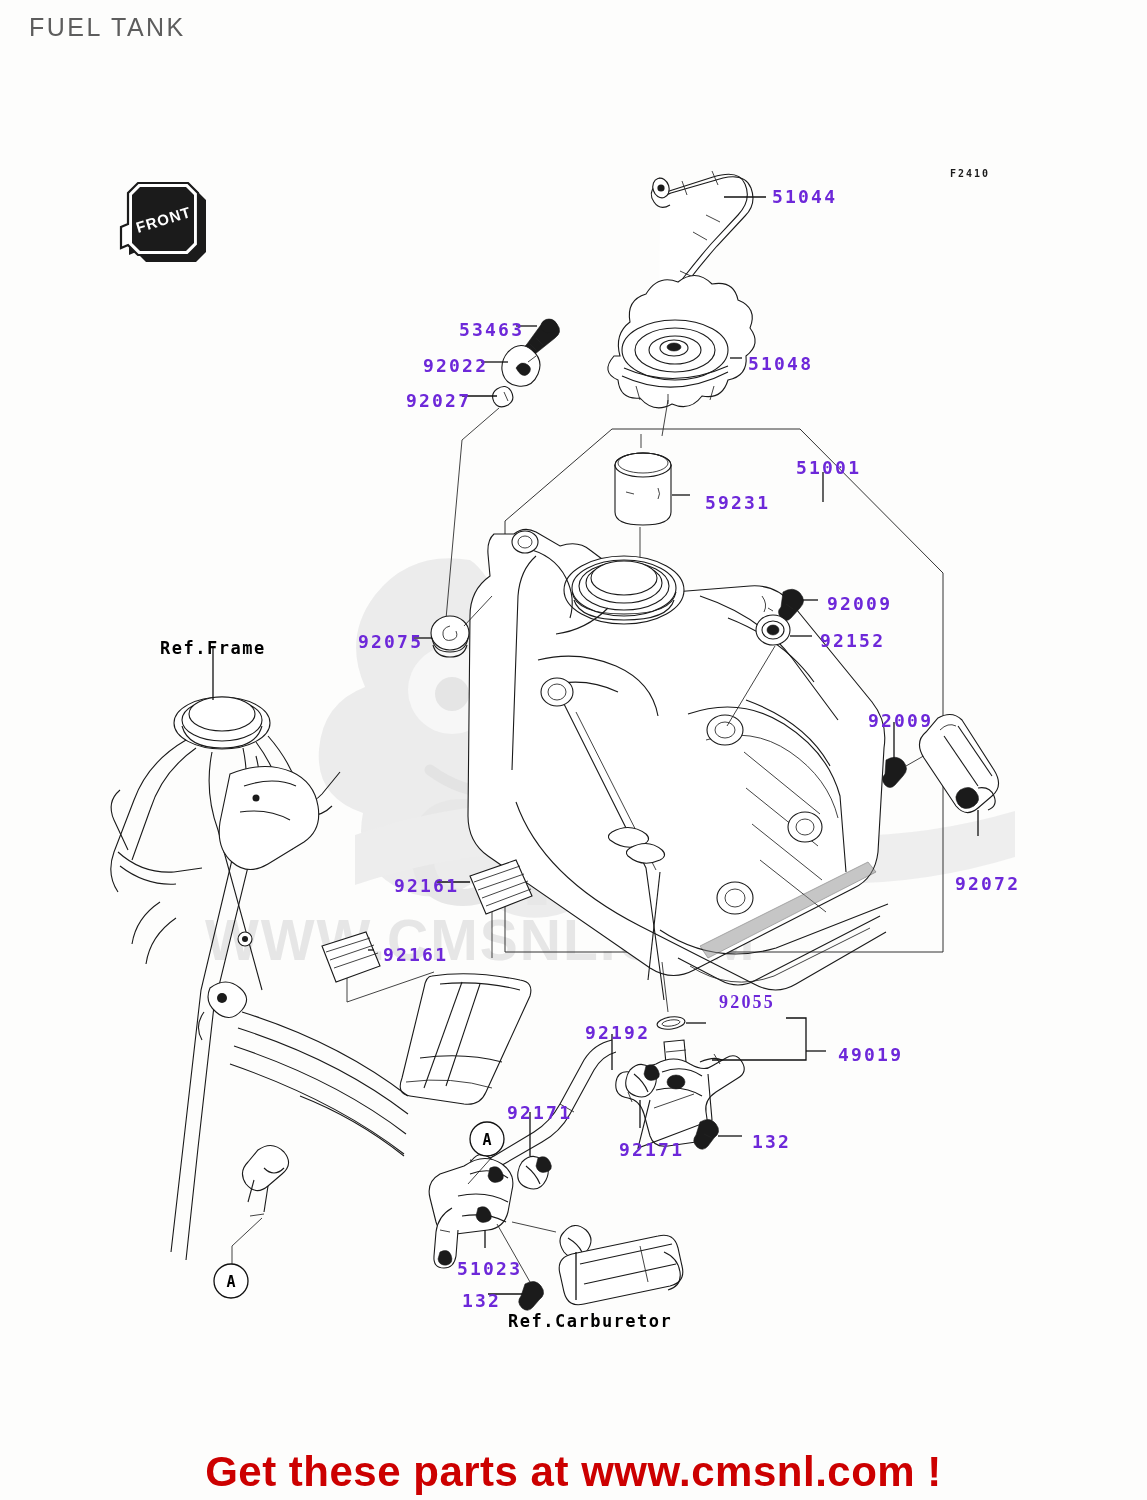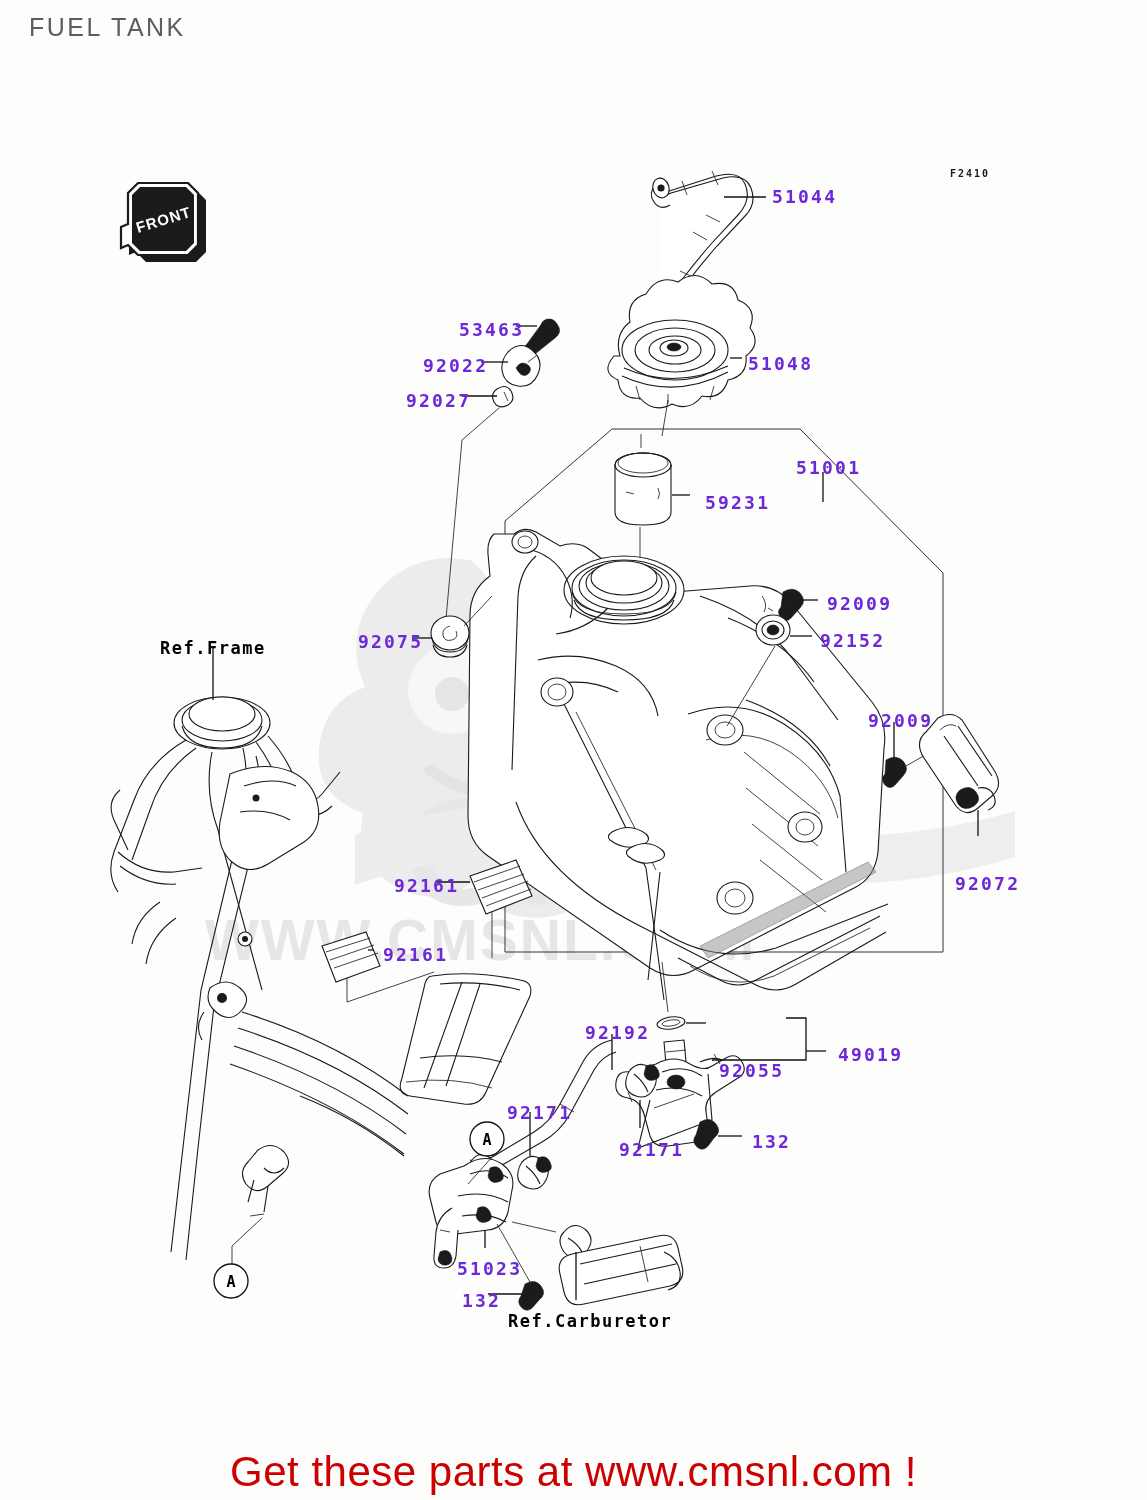--- a/index.html
+++ b/index.html
@@ -41,21 +41,21 @@
   }
   
   .footer-tagline {
     position: absolute;
     left: 0;
     top: 1448px;
     width: 1147px;
     text-align: center;
     font-family: "Liberation Sans", sans-serif;
     font-size: 42px;
-    font-weight: normal;
+    font-weight: bold;
     color: #cc0000;
     letter-spacing: 0.5px;
     white-space: nowrap;
   }
   
   .callout {
     position: absolute;
     font-family: "DejaVu Sans Mono", monospace;
     font-size: 18px;
     font-weight: bold;
@@ -527,21 +527,21 @@
   <div class="callout" style="left:796px; top:457px;">51001</div>
   <div class="callout" style="left:705px; top:492px;">59231</div>
   <div class="callout" style="left:827px; top:593px;">92009</div>
   <div class="callout" style="left:820px; top:630px;">92152</div>
   <div class="callout" style="left:358px; top:631px;">92075</div>
   <div class="callout" style="left:868px; top:710px;">92009</div>
   <div class="callout" style="left:955px; top:848px;margin-top:25px;">92072</div>
   <div class="callout" style="left:394px; top:875px;">92161</div>
   <div class="callout" style="left:383px; top:944px;">92161</div>
   <div class="callout" style="left:585px; top:1022px;">92192</div>
-  <div class="callout" style="left:719px; top:1060px;">92055</div>
+  <div class="callout" style="left:719px; top:992px;font-family:Liberation Serif, serif;">92055</div>
   <div class="callout" style="left:838px; top:1044px;">49019</div>
   <div class="callout" style="left:507px; top:1102px;">92171</div>
   <div class="callout" style="left:619px; top:1139px;">92171</div>
   <div class="callout" style="left:752px; top:1131px;">132</div>
   <div class="callout" style="left:457px; top:1258px;">51023</div>
   <div class="callout" style="left:462px; top:1290px;">132</div>
 
   <div class="ref-label" style="left:160px; top:638px;text-align:center;">Ref.Frame</div>
   <div class="ref-label" style="left:508px; top:1311px;">Ref.Carburetor</div>
 

